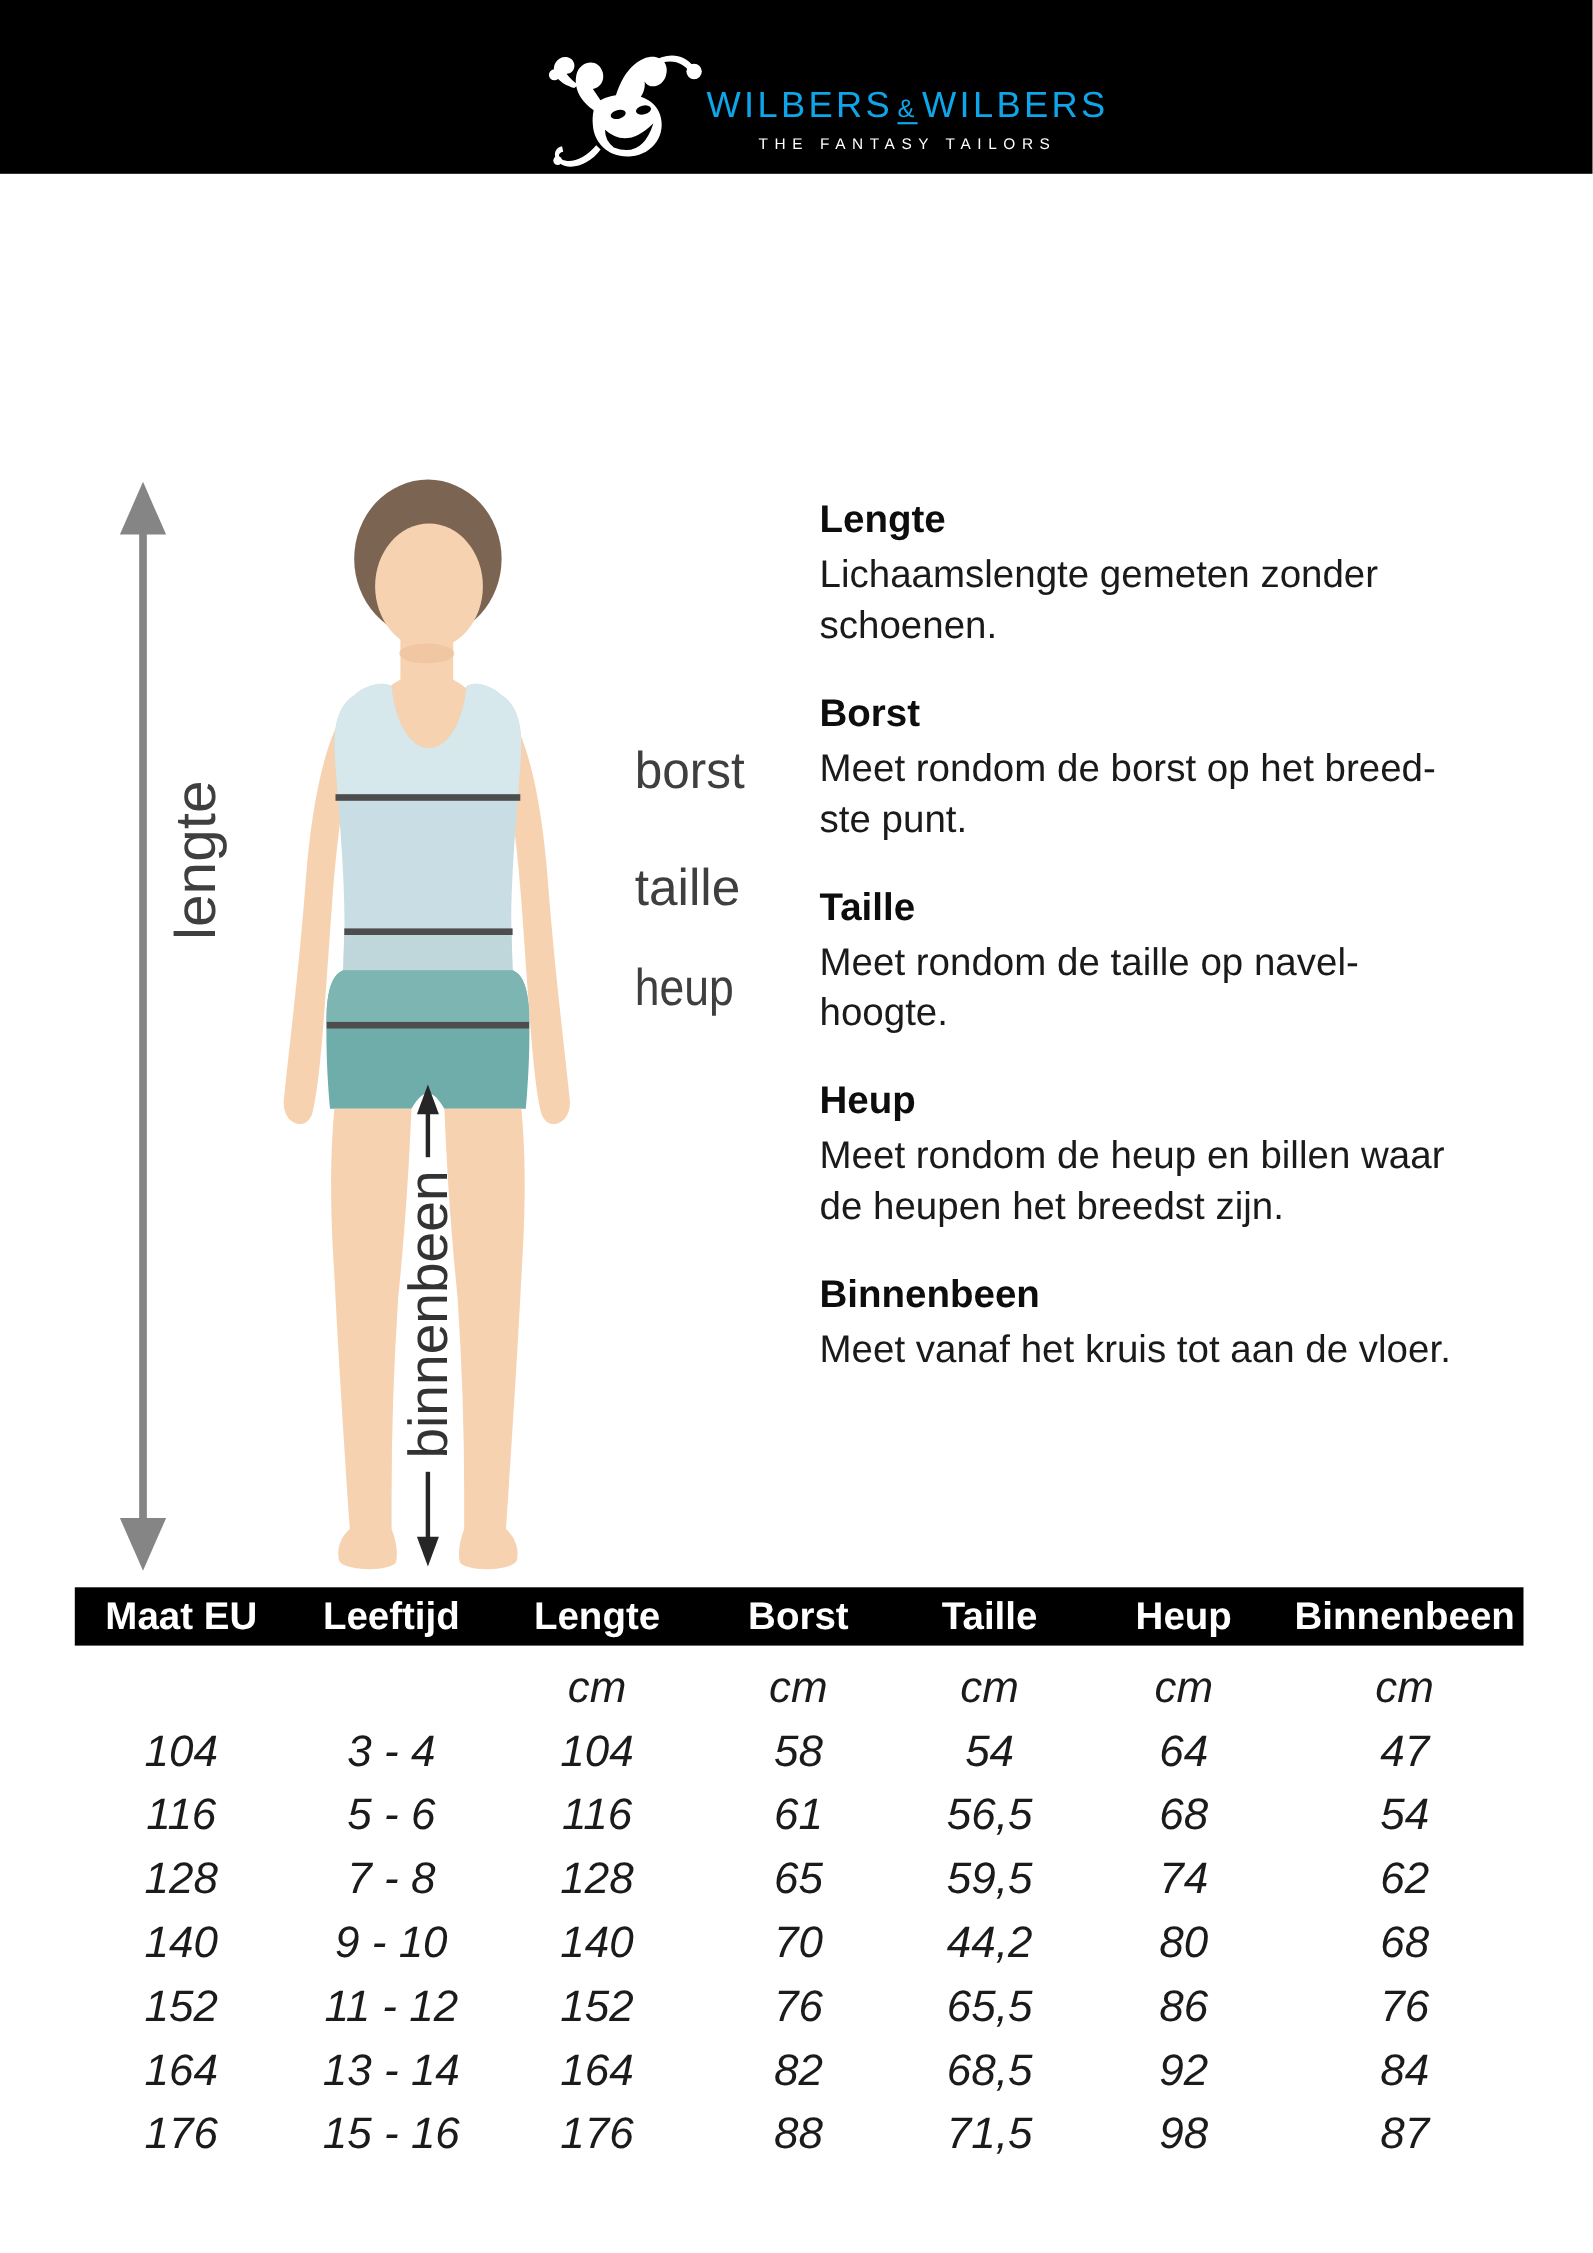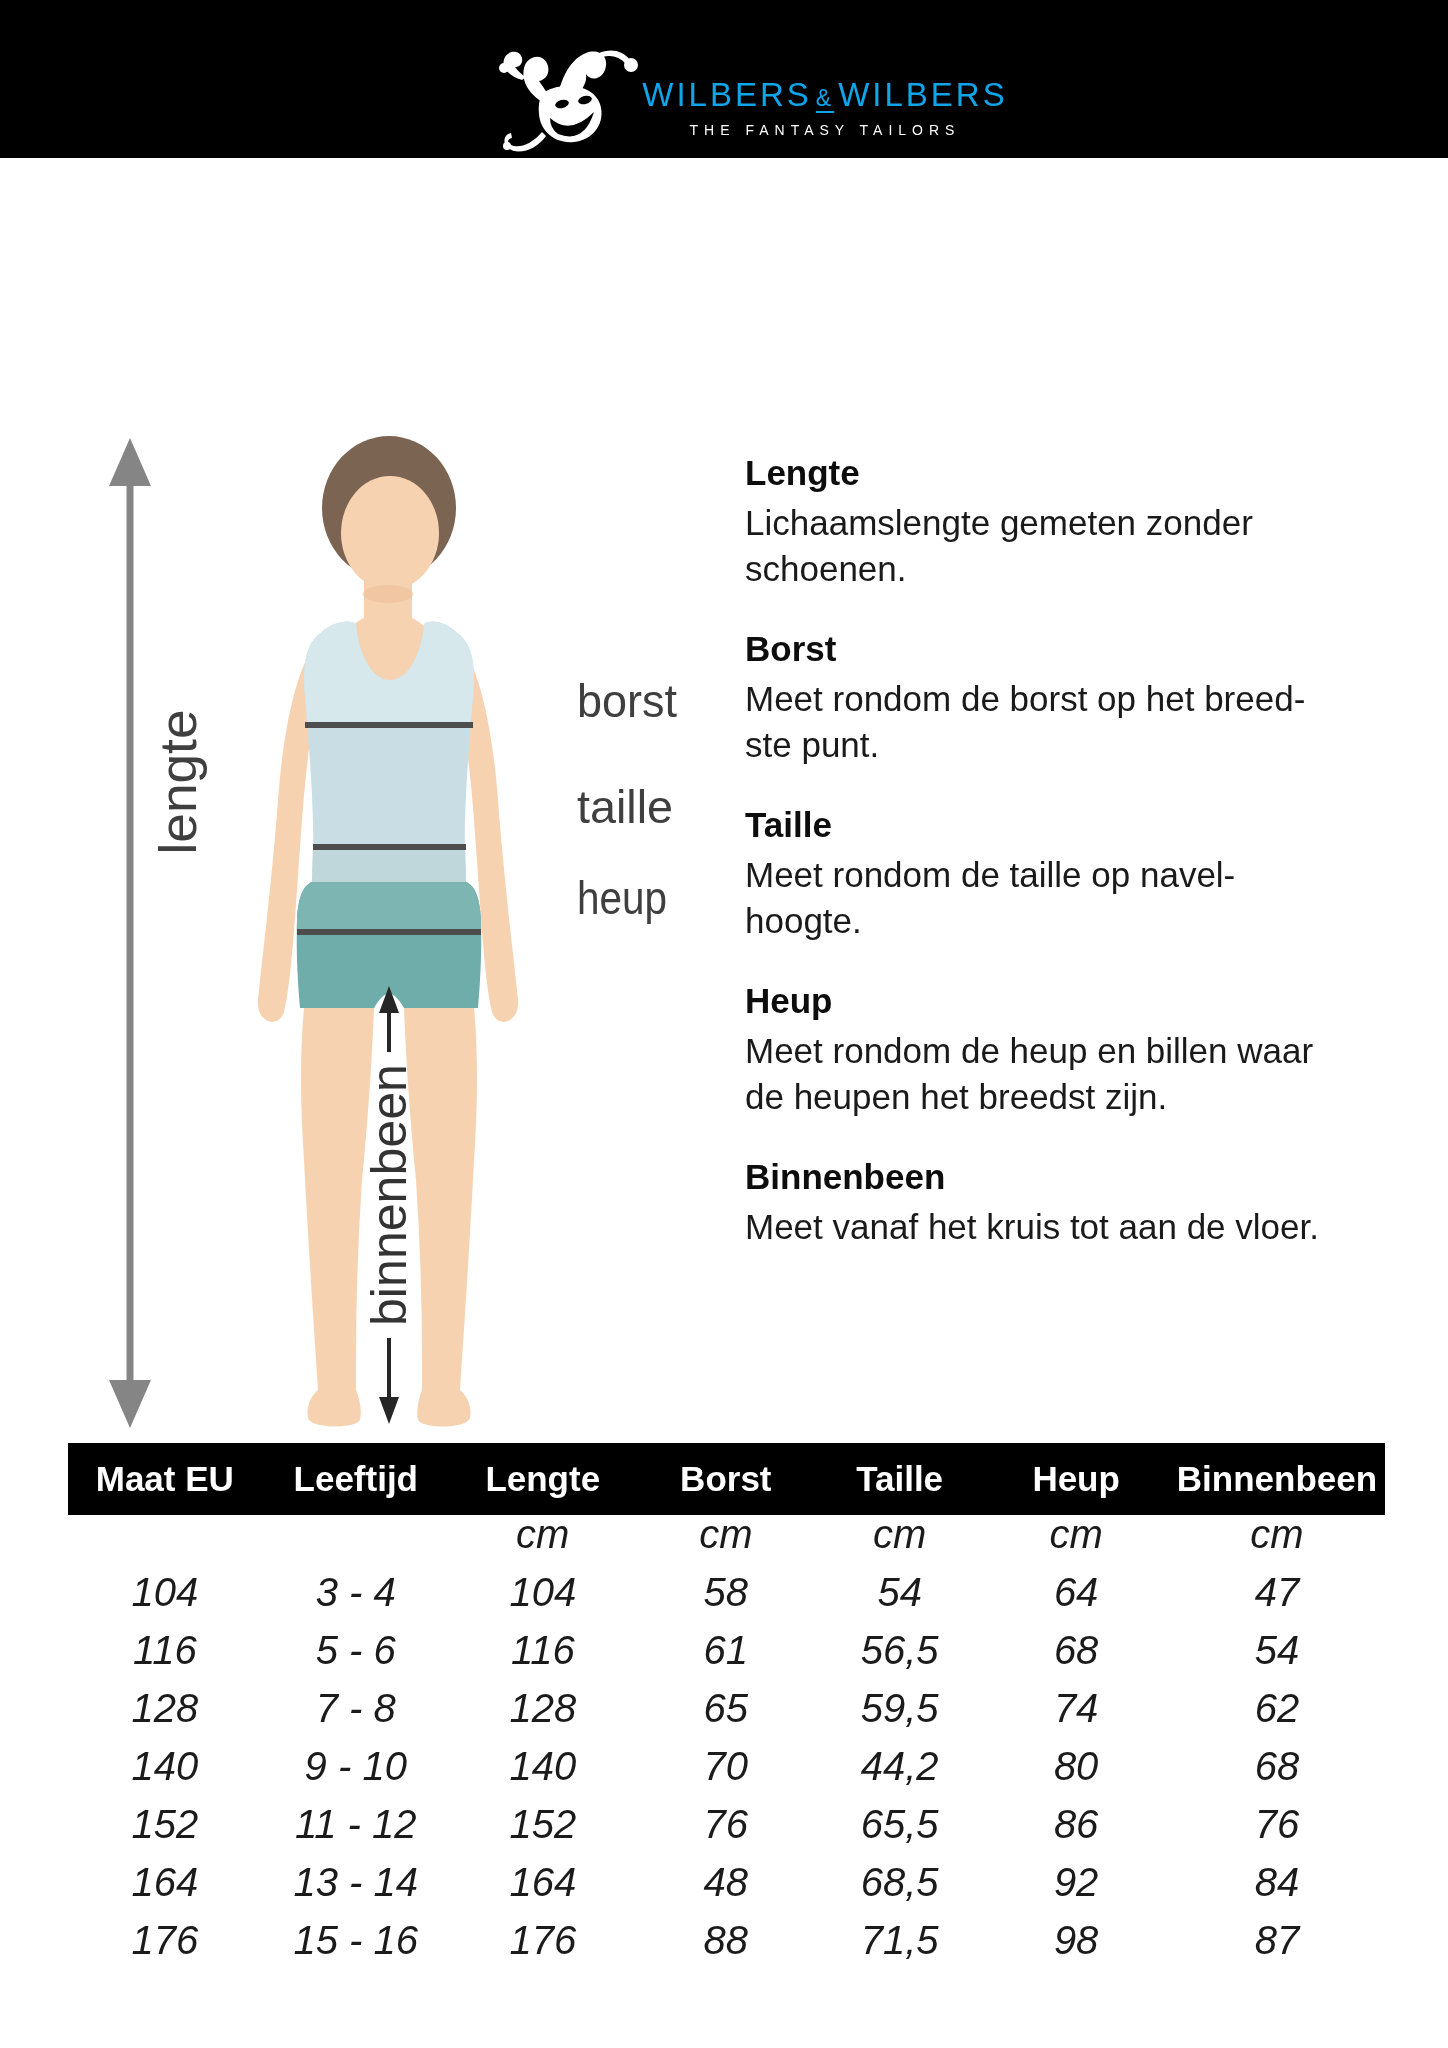--- a/index.html
+++ b/index.html
@@ -19,21 +19,21 @@
   .diagram{position:absolute;left:60px;top:430px;width:660px;height:1010px;}
 
   
   .instructions{position:absolute;left:745px;top:452px;width:660px;color:#141414;}
   .instructions section{margin:0 0 36px 0;}
   .instructions h3{margin:0 0 6px 0;font-size:35px;line-height:42px;font-weight:700;color:#0d0d0d;}
   .instructions p{margin:0;font-size:35px;line-height:46px;font-weight:400;white-space:nowrap;color:#1a1a1a;}
 
   
   .size-table{position:absolute;left:68px;top:1443px;width:1317px;}
-  .thead{display:flex;background:#000;height:72px;align-items:center;}
+  .thead{display:flex;background:#000;height:53px;align-items:center;}
   .thead .cell{color:#fff;font-size:35px;font-weight:700;text-align:center;white-space:nowrap;}
   .tbody{position:absolute;left:0;top:62px;width:100%;}
   .trow{display:flex;height:58px;align-items:center;}
   .cell{display:flex;align-items:center;justify-content:center;}
   .units .cell{font-size:36px;color:#1b1b1b;}
   .tbody .cell{font-size:40px;color:#1b1b1b;font-weight:400;font-style:italic;}
   .c0{width:14.7%}.c1{width:14.3%}.c2{width:14.1%}.c3{width:13.7%}
   .c4{width:12.7%}.c5{width:14.1%}.c6{width:16.4%}
 
   svg text{font-family:"Liberation Sans","DejaVu Sans",sans-serif;}
@@ -229,21 +229,21 @@
     <div class="cell c2">152</div>
     <div class="cell c3">76</div>
     <div class="cell c4">65,5</div>
     <div class="cell c5">86</div>
     <div class="cell c6">76</div>
   </div>
           <div class="trow">
     <div class="cell c0">164</div>
     <div class="cell c1">13 - 14</div>
     <div class="cell c2">164</div>
-    <div class="cell c3">48</div>
+    <div class="cell c3">82</div>
     <div class="cell c4">68,5</div>
     <div class="cell c5">92</div>
     <div class="cell c6">84</div>
   </div>
           <div class="trow">
     <div class="cell c0">176</div>
     <div class="cell c1">15 - 16</div>
     <div class="cell c2">176</div>
     <div class="cell c3">88</div>
     <div class="cell c4">71,5</div>

